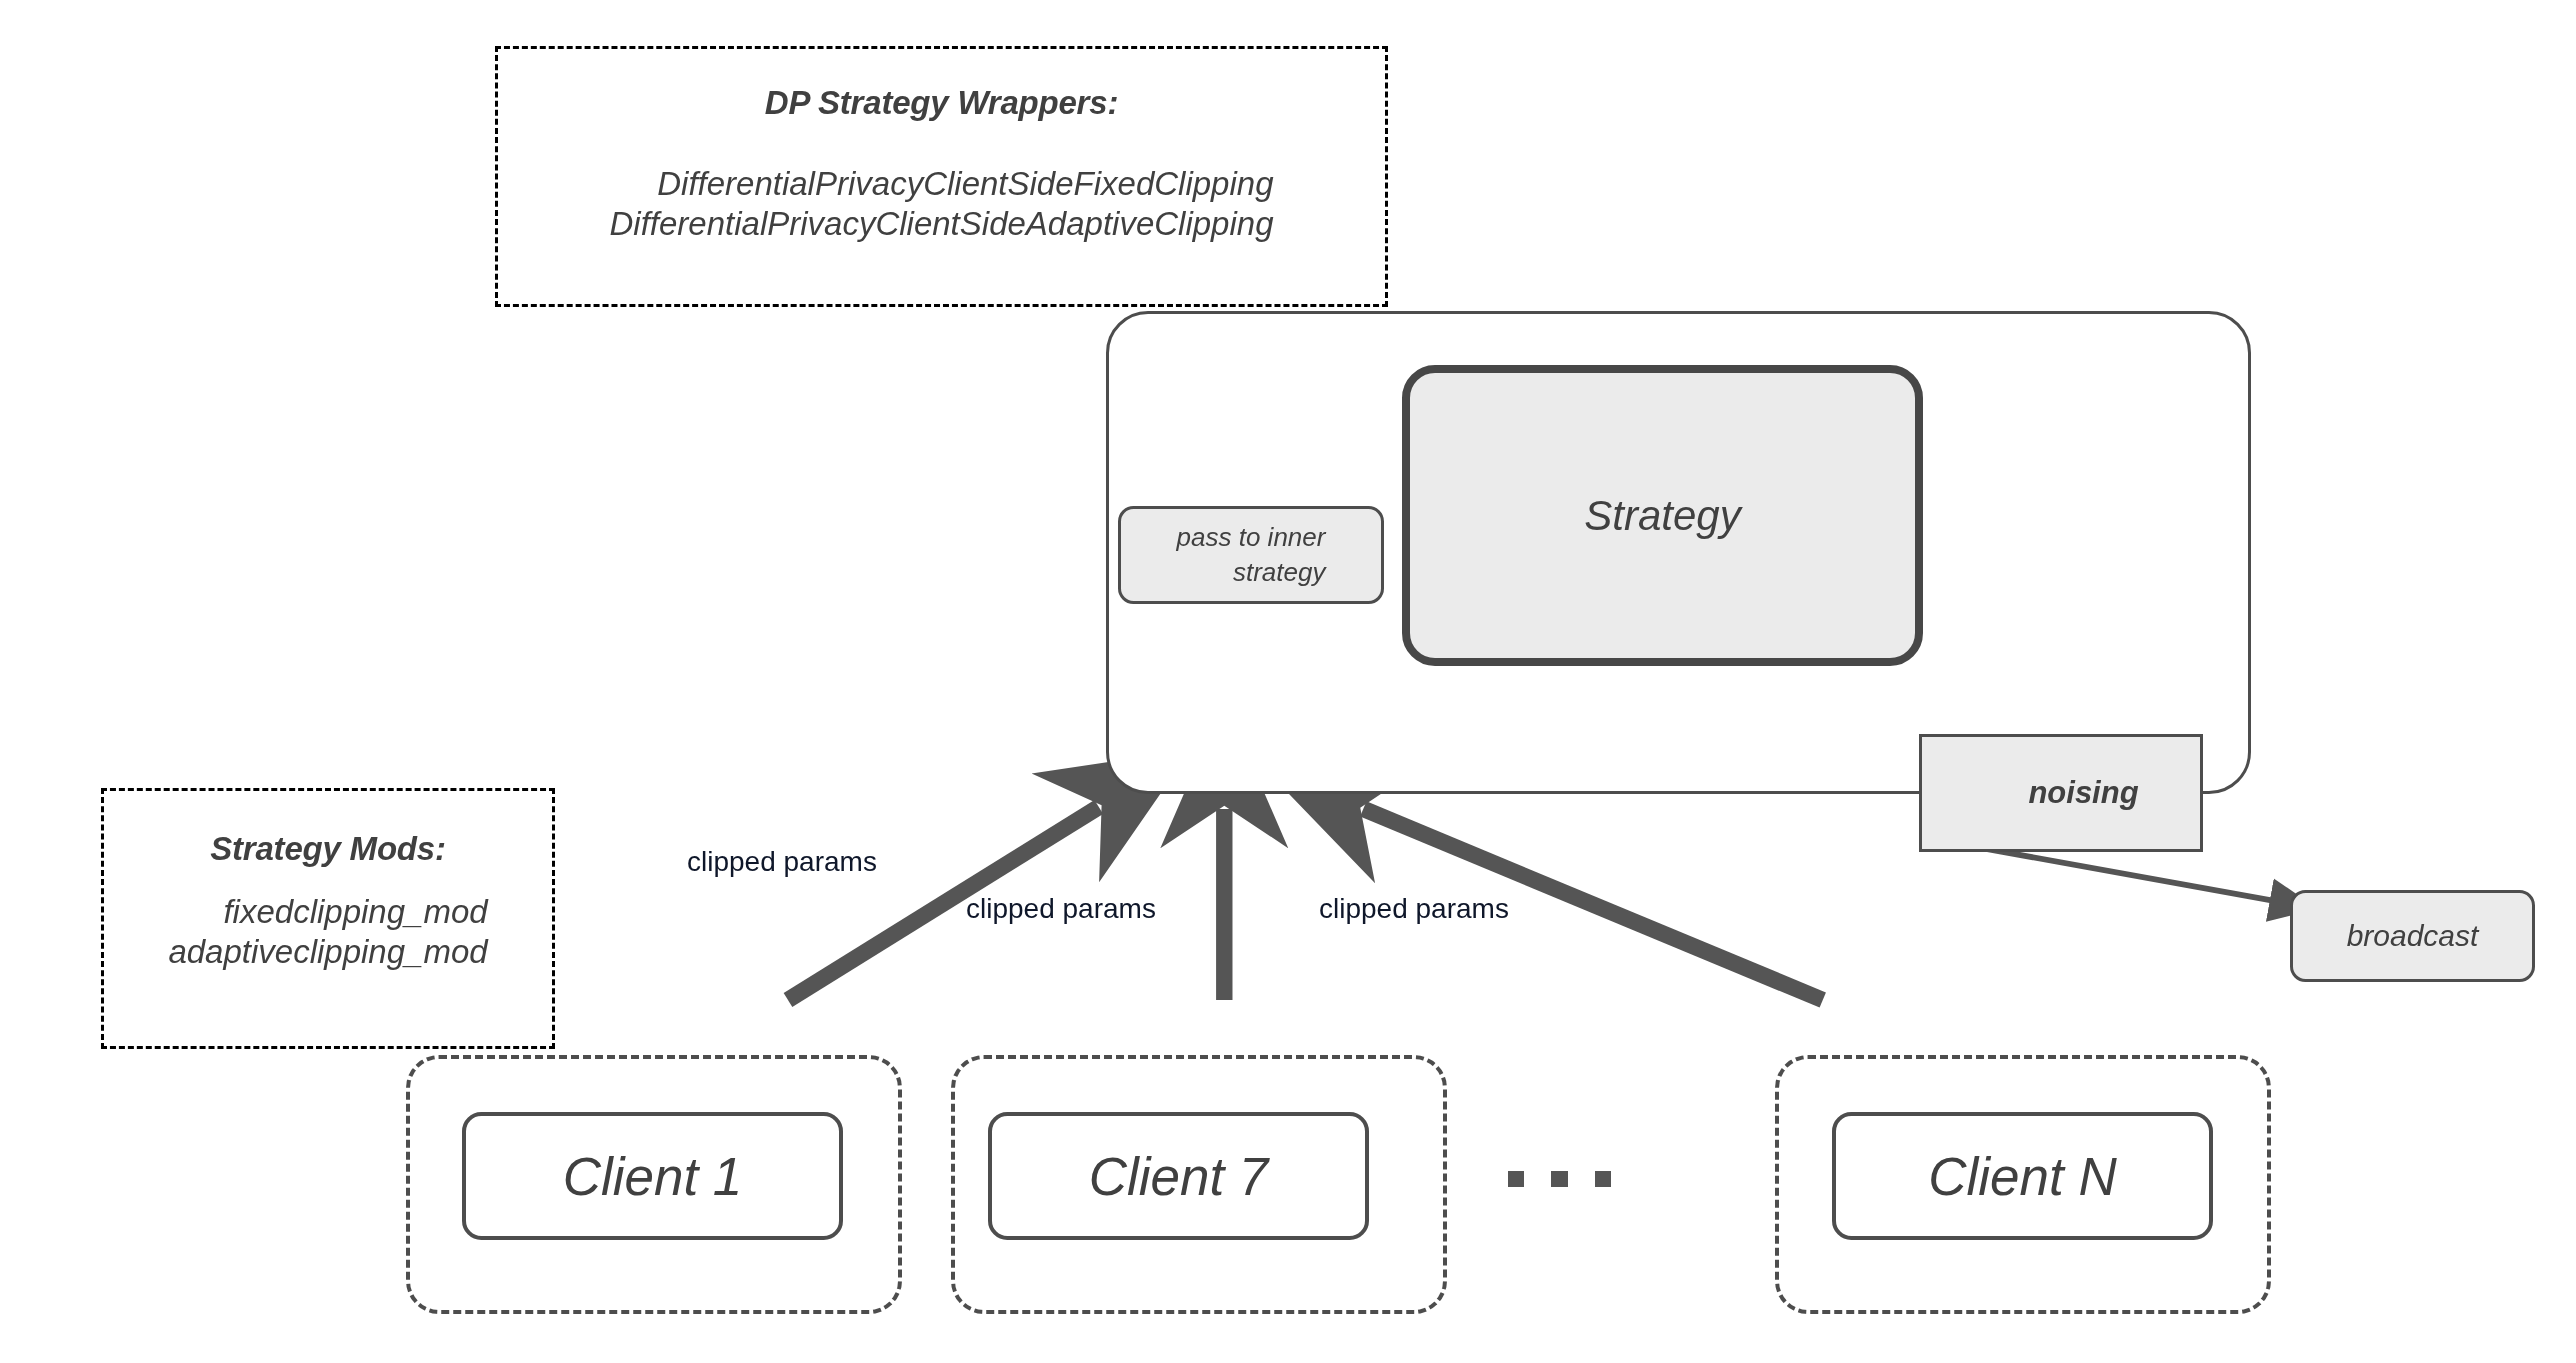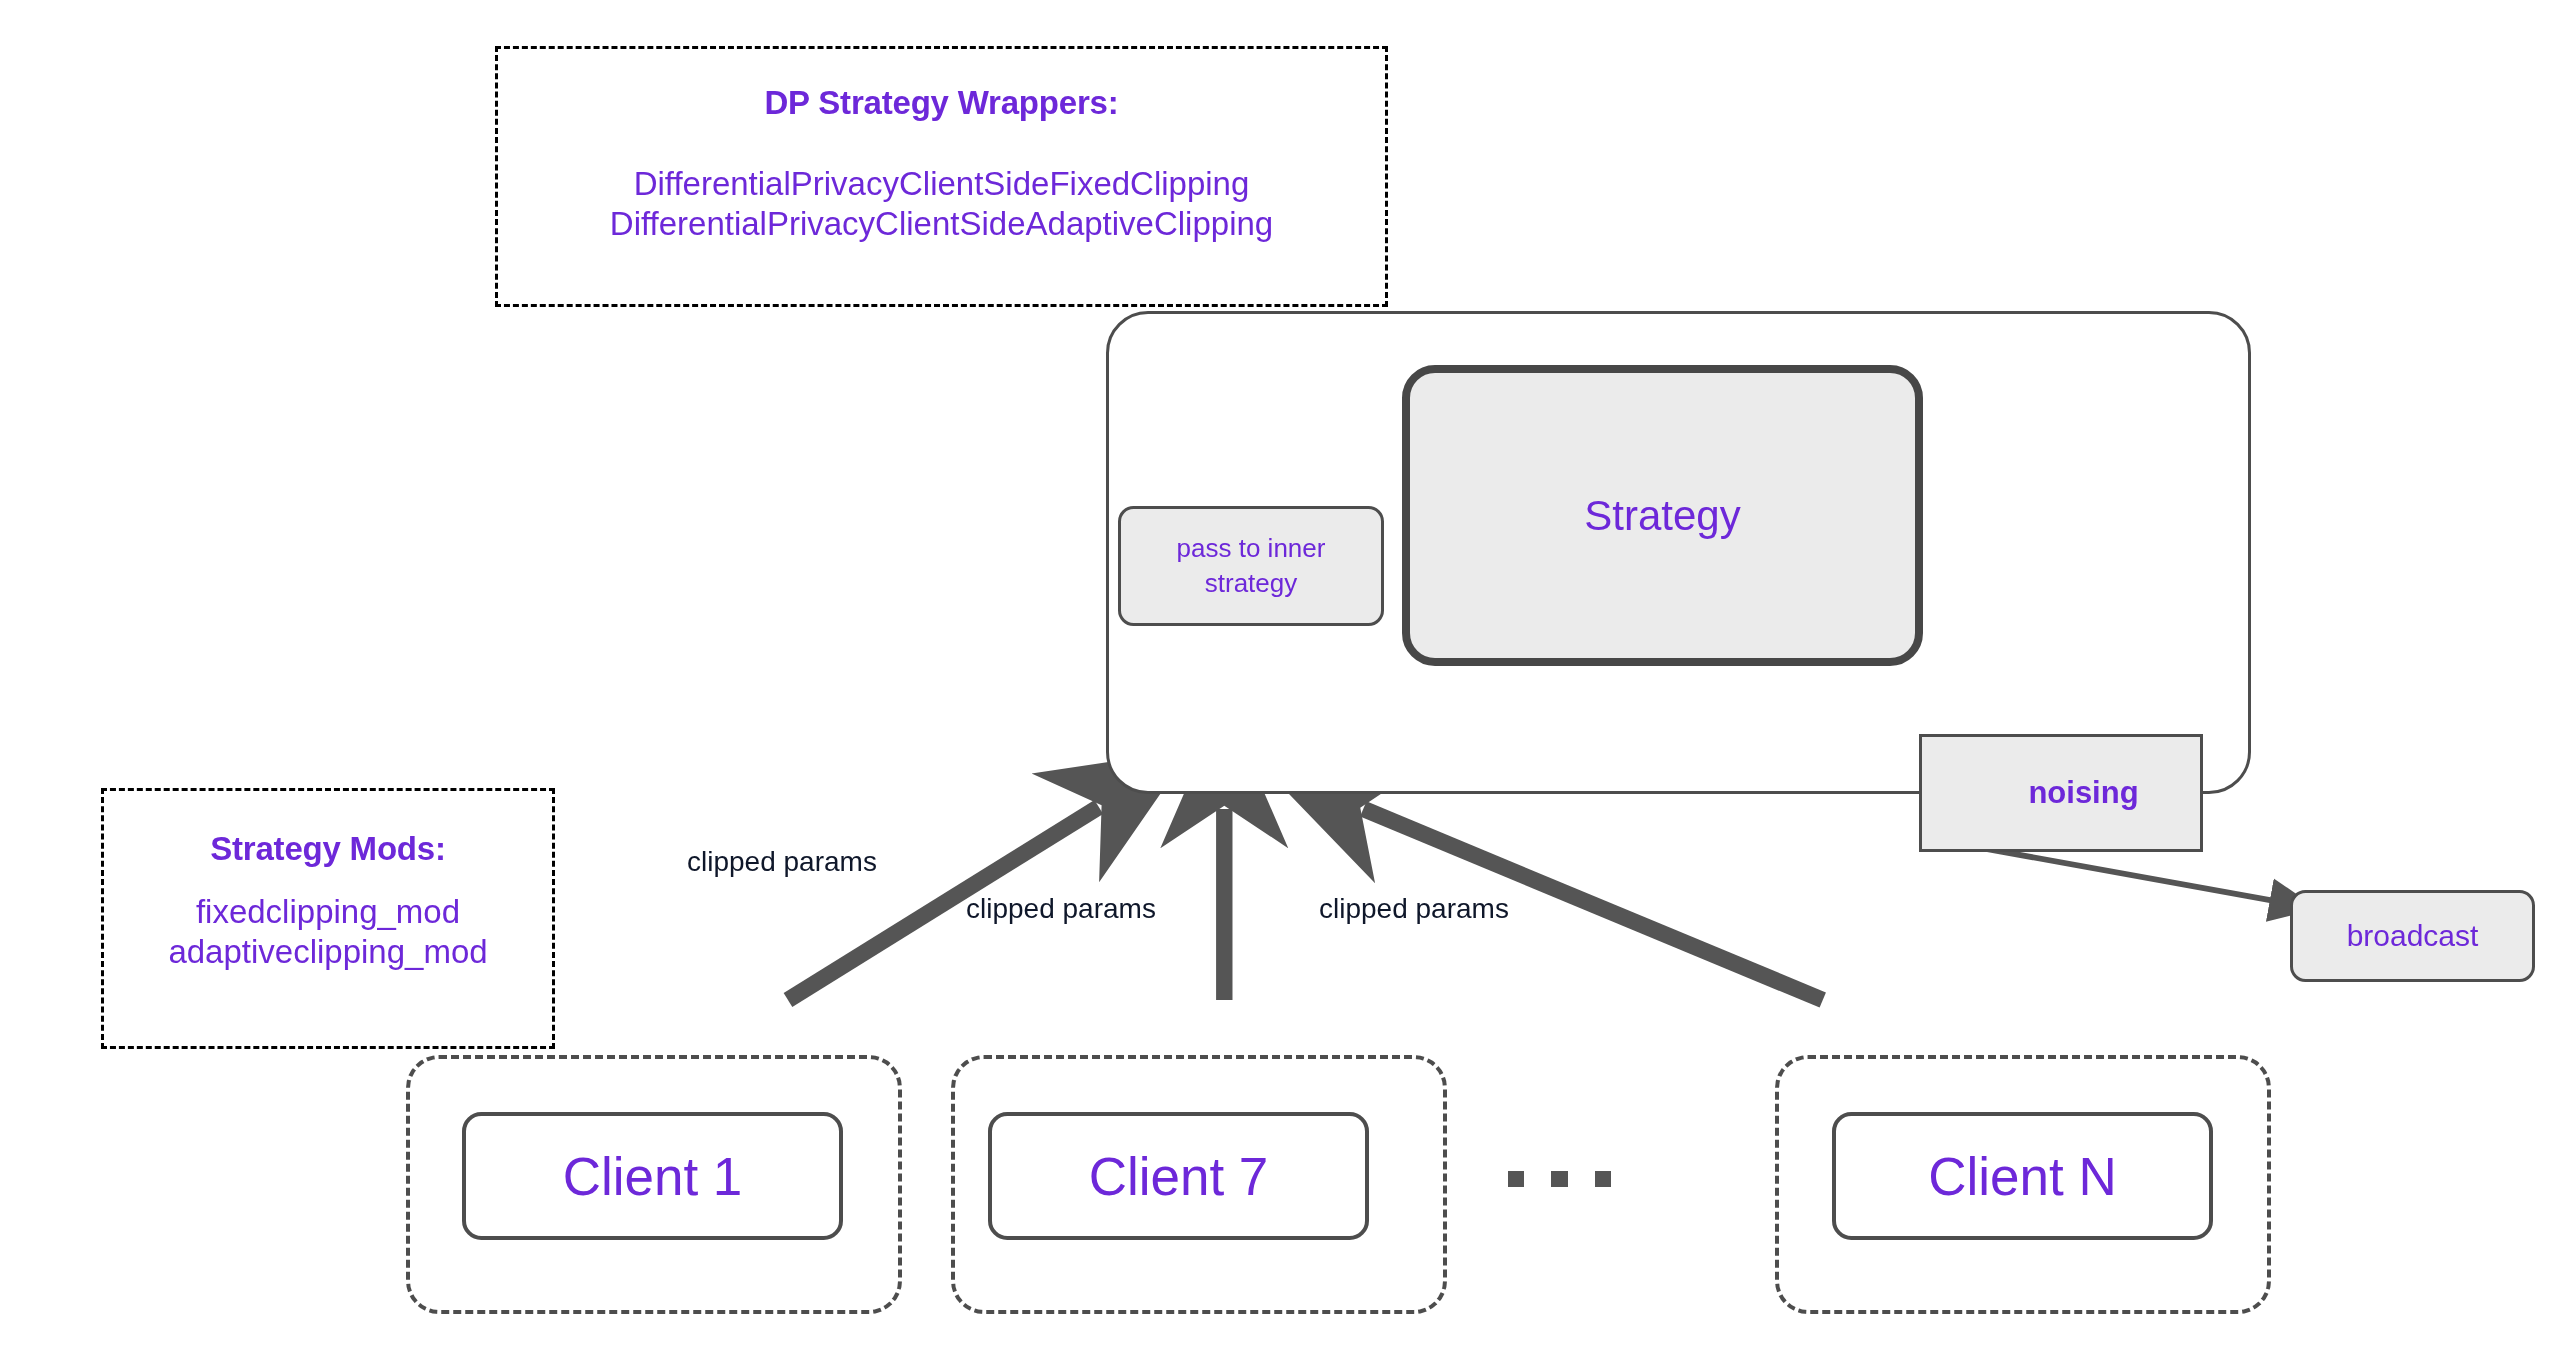--- a/index.html
+++ b/index.html
@@ -25,22 +25,23 @@
     height: 1363px;
     pointer-events: none;
   }
 
   .node {
     position: absolute;
     box-sizing: border-box;
     display: flex;
     align-items: center;
     justify-content: center;
-    text-align: center;
-    color: #6d28d9;
+    text-align: right;
+    color: #404040;
+    font-style: italic;
   }
 
   
   .annot-box {
     border: 3.9px dashed #000000;
     background: transparent;
     flex-direction: column;
     justify-content: flex-start;
   }
   .annot-title {
@@ -159,21 +160,21 @@
   </div>
 
   <div class="node annot-box" style="left:101px; top:788px; width:454px; height:261px; padding-top:39px;">
     <div class="annot-title">Strategy Mods:</div>
     <div class="annot-lines" style="margin-top:24px;">fixedclipping_mod
 adaptiveclipping_mod</div>
   </div>
 
   <div class="node server-container" style="left:1106px; top:311px; width:1145px; height:483px;"></div>
 
-  <div class="node proc-box" style="left:1118px; top:506px; width:266px; height:120px;">
+  <div class="node proc-box" style="left:1118px; top:506px; width:266px; height:98px;">
     <span style="white-space:pre-line;">pass to inner
 strategy</span>
   </div>
 
   <div class="node strategy-box" style="left:1402px; top:365px; width:521px; height:301px;">
     <span>Strategy</span>
   </div>
 
   <div class="node proc-box-rect" style="left:1919px; top:734px; width:284px; height:118px;">
     <span>noising</span>

